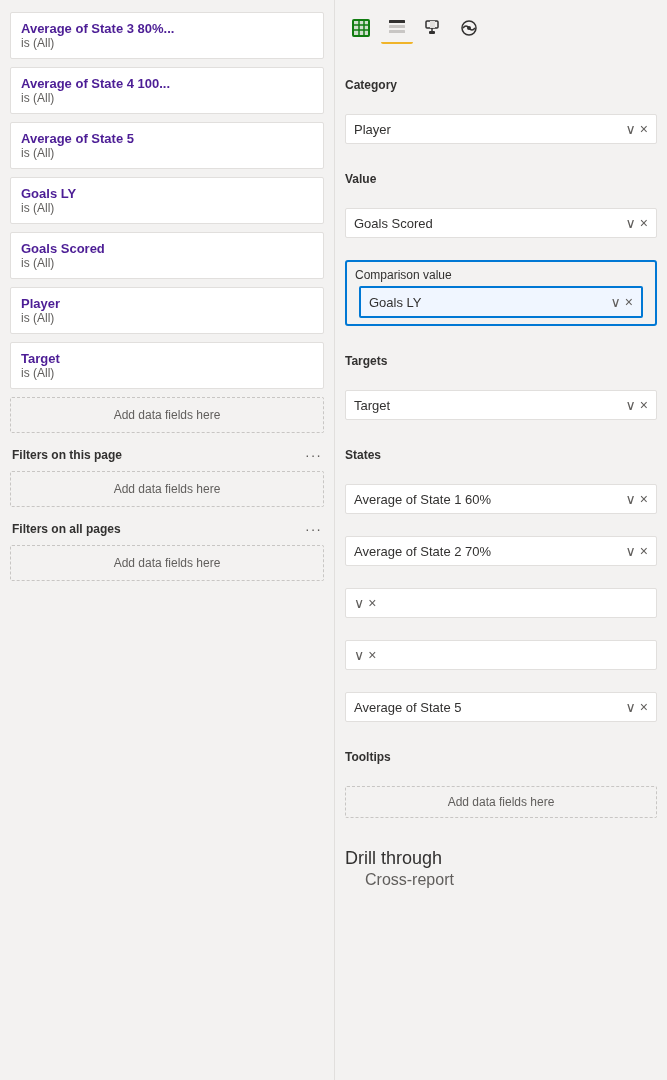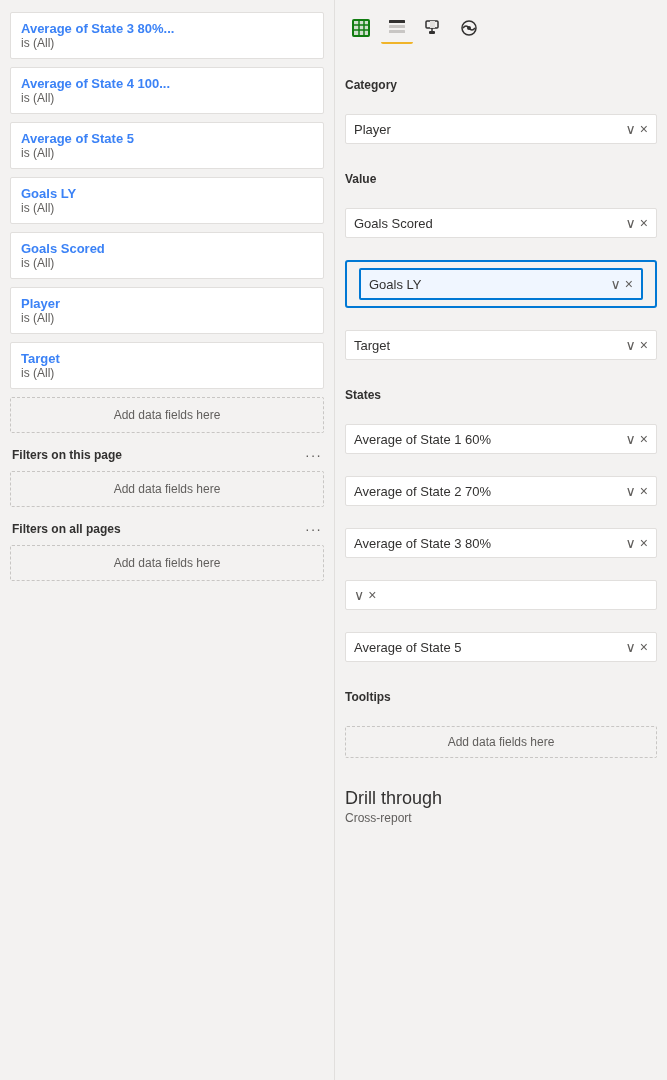--- a/index.html
+++ b/index.html
@@ -27,21 +27,21 @@
       background: #fff;
       border: 1px solid #e1dfdd;
       border-radius: 2px;
       margin: 4px 10px;
       padding: 8px 10px;
       cursor: pointer;
     }
     .filter-card .filter-name {
       font-weight: 600;
       font-size: 13px;
-      color: #3b82f6;
+      color: #4c1d95;
     }
     .filter-card .filter-value {
       font-size: 12px;
       color: #605e5c;
     }
 
     .section-label {
       font-size: 12px;
       font-weight: 600;
       color: #323130;
@@ -169,23 +169,24 @@
 
     .drill-through-section {
       padding: 10px 10px 4px 10px;
     }
     .drill-through-title {
       font-size: 18px;
       font-weight: 400;
       color: #323130;
     }
     .drill-through-sub {
-      font-size: 12px;
+      font-size: 16px;
       color: #605e5c;
       margin-top: 2px;
+      margin-left: 20px;
     }
 
     .comparison-block {
       border: 2px solid #0078d4;
       border-radius: 3px;
       margin: 2px 10px;
       padding: 4px 2px;
     }
     .comparison-block .field-section-label {
       padding: 2px 6px;
@@ -300,29 +301,31 @@
   <div class="field-section-header">Value</div>
   <div class="field-row">
     <span class="field-text">Goals Scored</span>
     <div class="field-actions">
       <span>∨</span>
       <span>×</span>
     </div>
   </div>
 
   <div class="comparison-block">
+    <div class="field-section-label">Comparison value</div>
     <div class="field-row highlighted">
       <span class="field-text">Goals LY</span>
       <div class="field-actions">
         <span>∨</span>
         <span>×</span>
       </div>
     </div>
   </div>
 
+  <div class="field-section-header">Targets</div>
   <div class="field-row">
     <span class="field-text">Target</span>
     <div class="field-actions">
       <span>∨</span>
       <span>×</span>
     </div>
   </div>
 
   <div class="field-section-header">States</div>
 
@@ -336,21 +339,20 @@
 
   <div class="field-row">
     <span class="field-text">Average of State 2 70%</span>
     <div class="field-actions">
       <span>∨</span>
       <span>×</span>
     </div>
   </div>
 
   <div class="field-row">
-    <span class="field-text">Average of State 3 80%</span>
     <div class="field-actions">
       <span>∨</span>
       <span>×</span>
     </div>
   </div>
 
   <div class="field-row">
     <div class="field-actions">
       <span>∨</span>
       <span>×</span>

